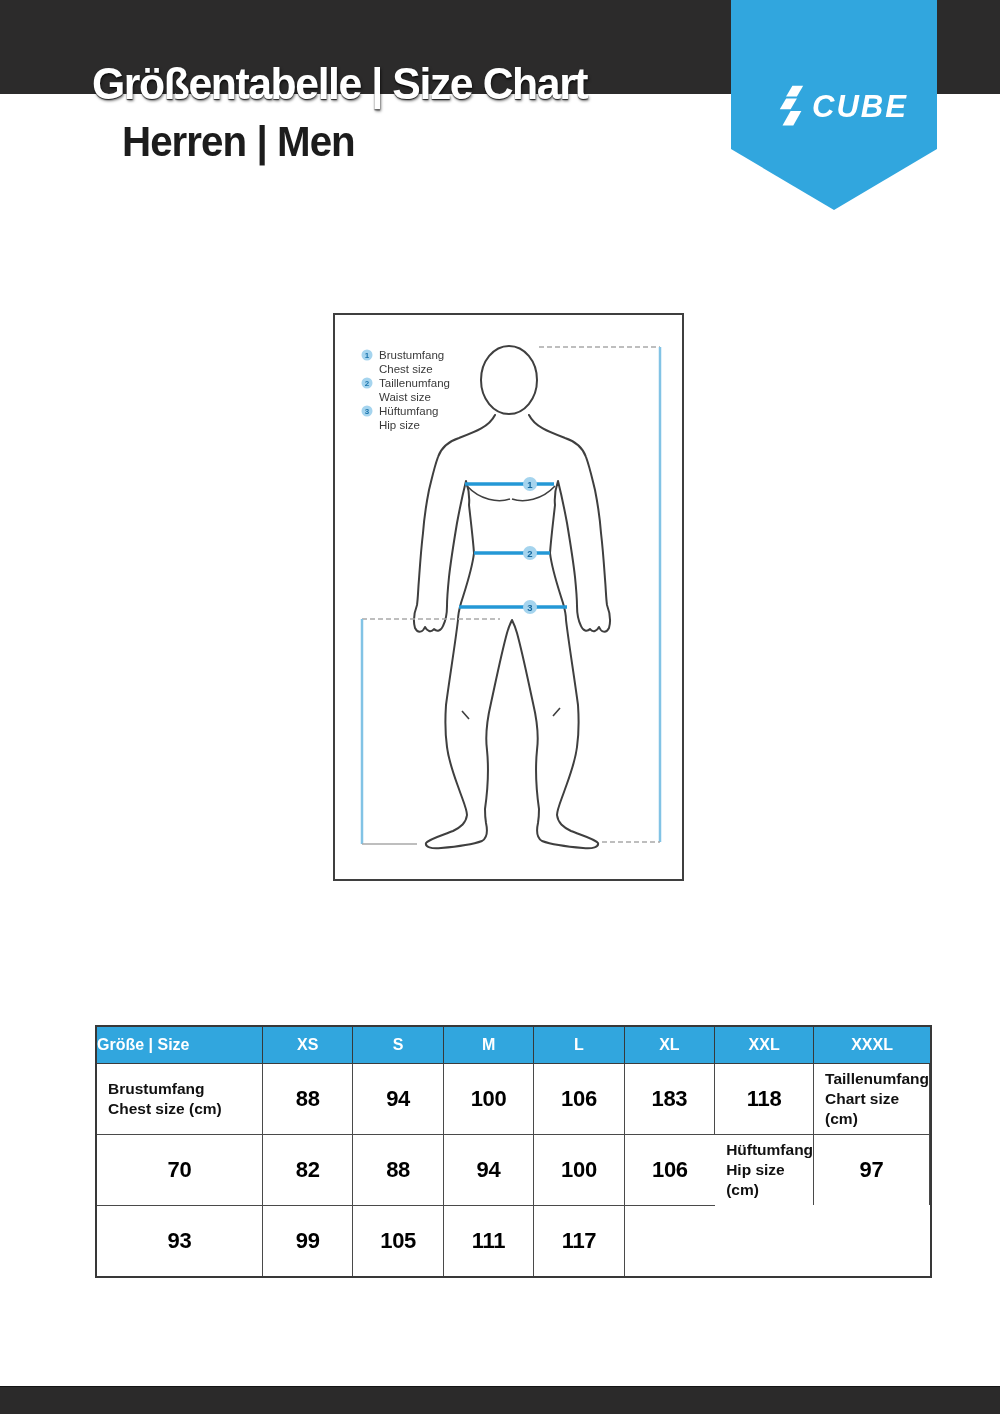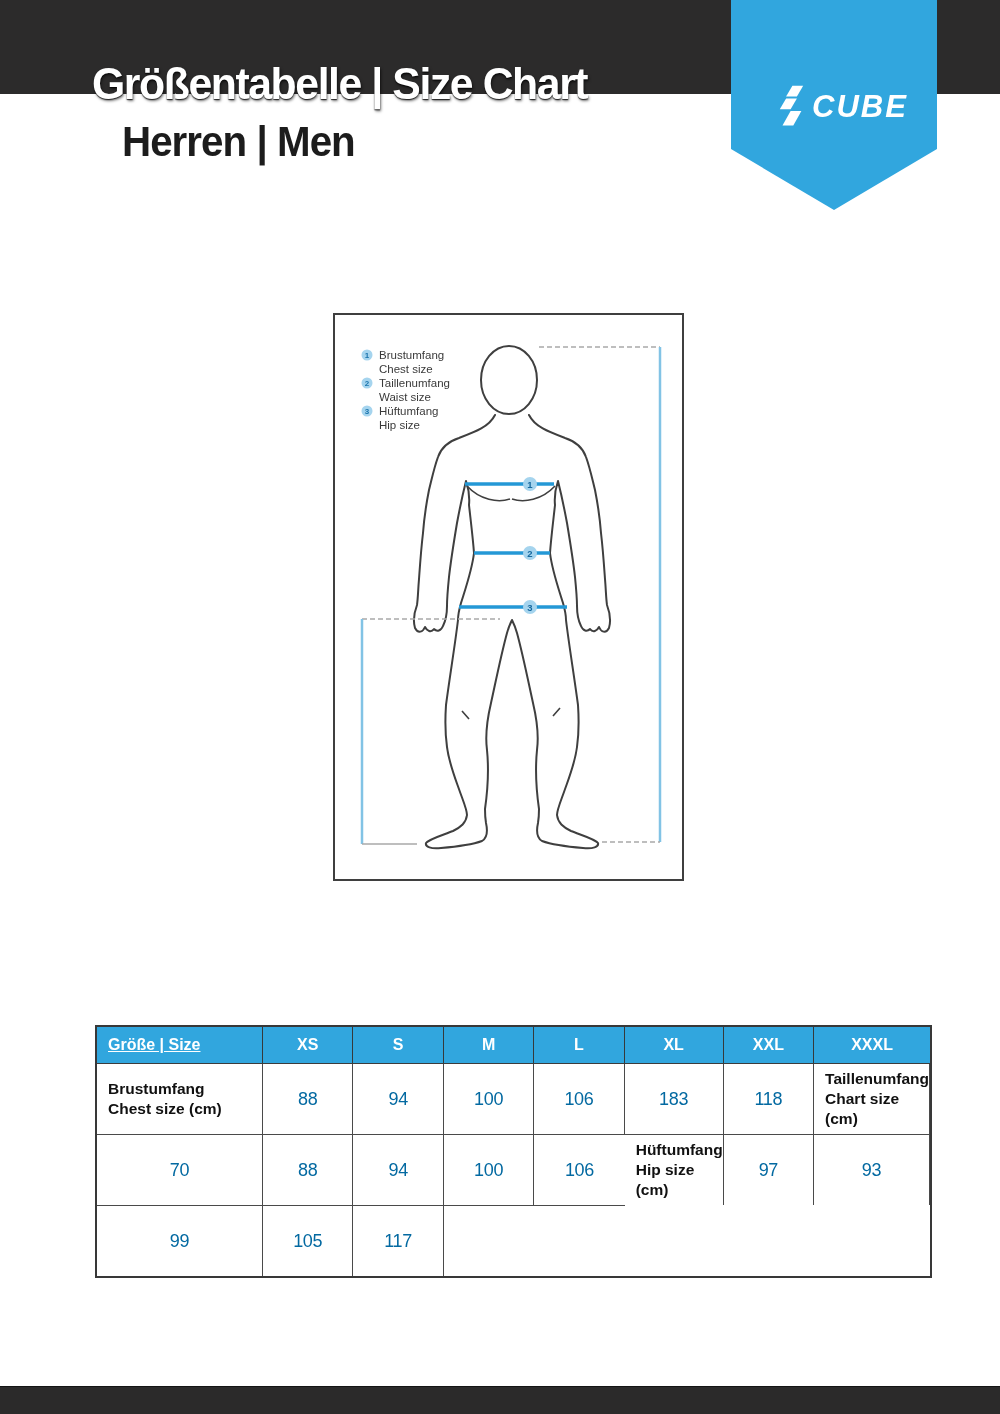--- a/index.html
+++ b/index.html
@@ -19,27 +19,27 @@
   .logo-row{position:absolute;left:0;top:76px;width:224px;display:flex;align-items:center;justify-content:center;gap:7px;margin-top:8px;}
   .logo-word{color:#ffffff;font-size:31px;font-weight:bold;font-style:italic;letter-spacing:2px;line-height:1;}
   
   .diagram{position:absolute;left:333px;top:313px;width:347px;height:564px;border:2px solid #3f3f3f;background:#fff;}
   
   .size-table{position:absolute;left:95px;top:1025px;width:833px;border:2px solid #383838;display:grid;
         grid-template-columns:166px repeat(7,1fr);background:#fff;}
   .hcell{background:#31a6de;color:#fff;font-weight:bold;font-size:16px;height:36px;
         display:flex;align-items:center;justify-content:center;
         border-right:1px solid #35393b;border-bottom:1px solid #3c3c3c;}
-  .hcell.first{justify-content:flex-start;padding-left:11px;text-decoration:underline;}
+  .hcell.first{justify-content:flex-start;}
   .hcell.last,.vcell.last{border-right:none;}
   .lcell{height:70px;display:flex;flex-direction:column;justify-content:center;padding-left:11px;
         font-weight:bold;font-size:15.5px;line-height:1.3;color:#111;
         border-right:1px solid #4a4a4a;border-bottom:1px solid #4a4a4a;}
-  .vcell{height:70px;display:flex;align-items:center;justify-content:center;font-size:18px;color:#0369a1;
-        border-right:1px solid #4a4a4a;border-bottom:1px solid #4a4a4a;letter-spacing:-0.3px;}
+  .vcell{height:70px;display:flex;align-items:center;justify-content:center;font-size:22px;color:#000000;
+        border-right:1px solid #4a4a4a;border-bottom:1px solid #4a4a4a;letter-spacing:-0.3px;font-weight:bold;}
   .rowlast{border-bottom:none;}
   
   .footer-band{position:absolute;left:0;top:1386px;width:1000px;height:28px;background:#2b2a2a;border-top:1px solid #141414;}
 </style>
 </head>
 <body>
 
 <div class="page">
 
   <div class="band"></div>
@@ -198,30 +198,32 @@
     <div class="vcell">100</div>
     <div class="vcell">106</div>
     <div class="vcell">183</div>
     <div class="vcell">118</div>
 
     <div class="lcell">
       <span>Taillenumfang</span>
       <span>Chart size (cm)</span>
     </div>
     <div class="vcell">70</div>
+    <div class="vcell">82</div>
     <div class="vcell">88</div>
     <div class="vcell">94</div>
     <div class="vcell">100</div>
     <div class="vcell last">106</div>
 
     <div class="lcell rowlast">
       <span>Hüftumfang</span>
       <span>Hip size (cm)</span>
     </div>
     <div class="vcell rowlast">97</div>
     <div class="vcell rowlast">93</div>
     <div class="vcell rowlast">99</div>
     <div class="vcell rowlast">105</div>
+    <div class="vcell rowlast">111</div>
     <div class="vcell rowlast">117</div>
   </div>
 
   <div class="footer-band"></div>
 </div>
 
 </body></html>

